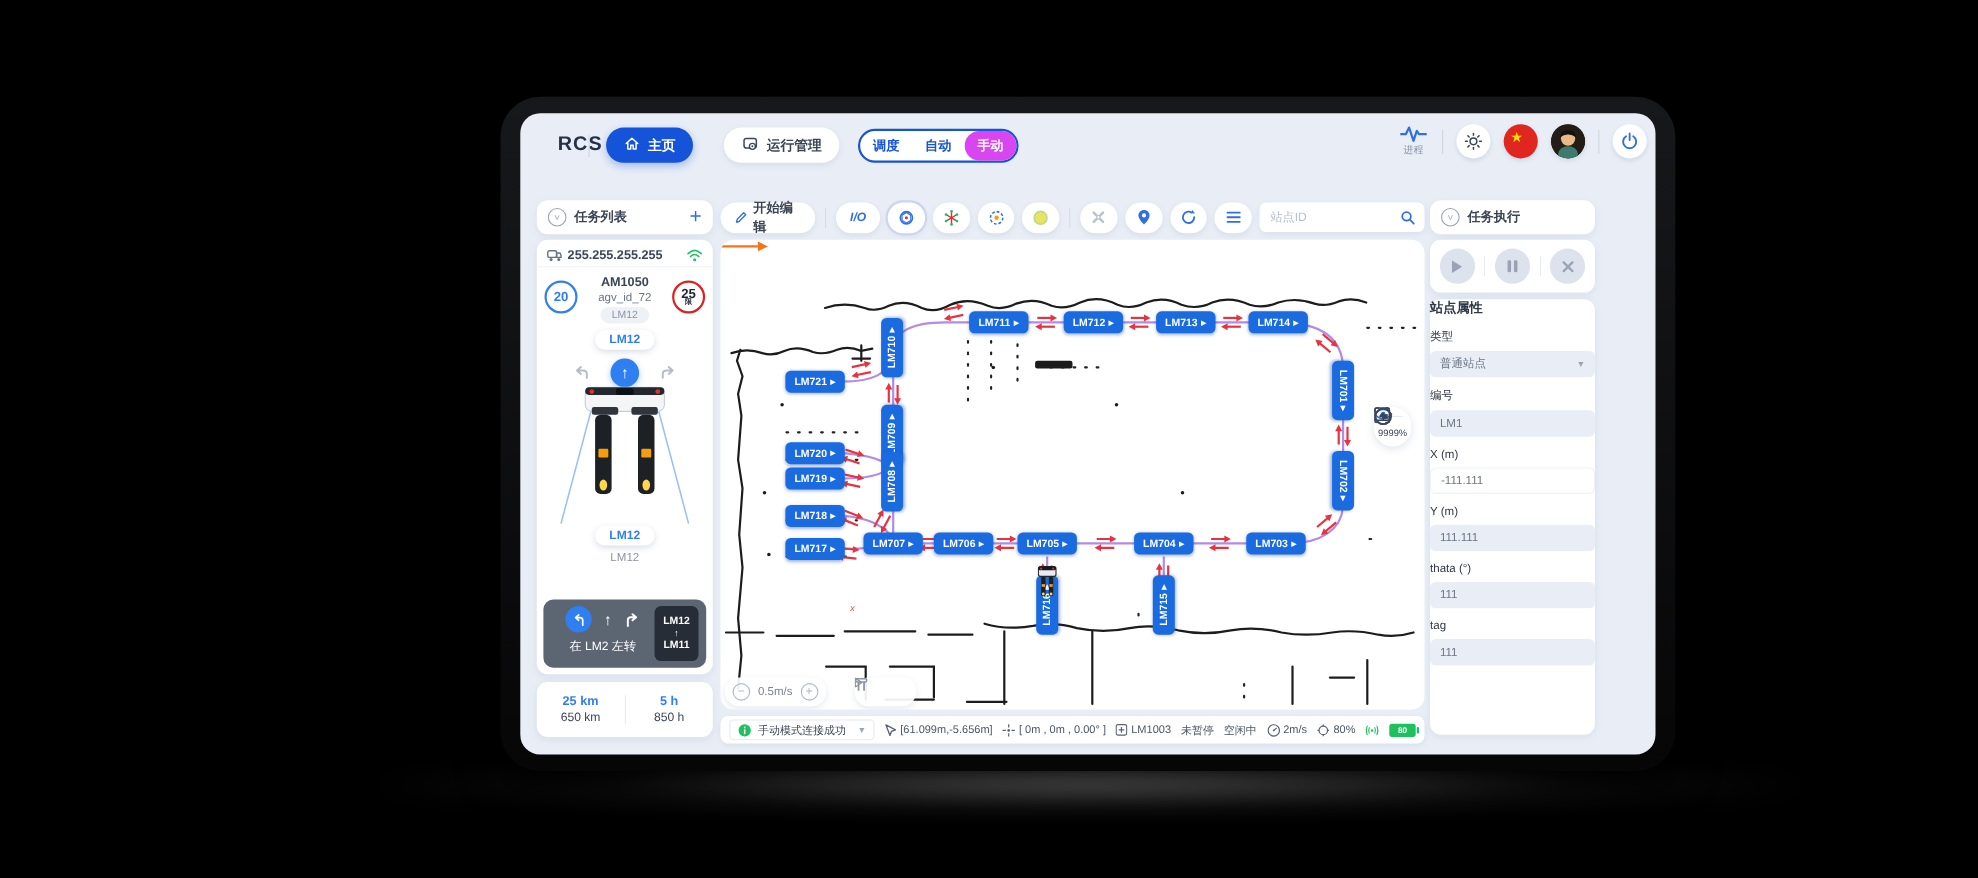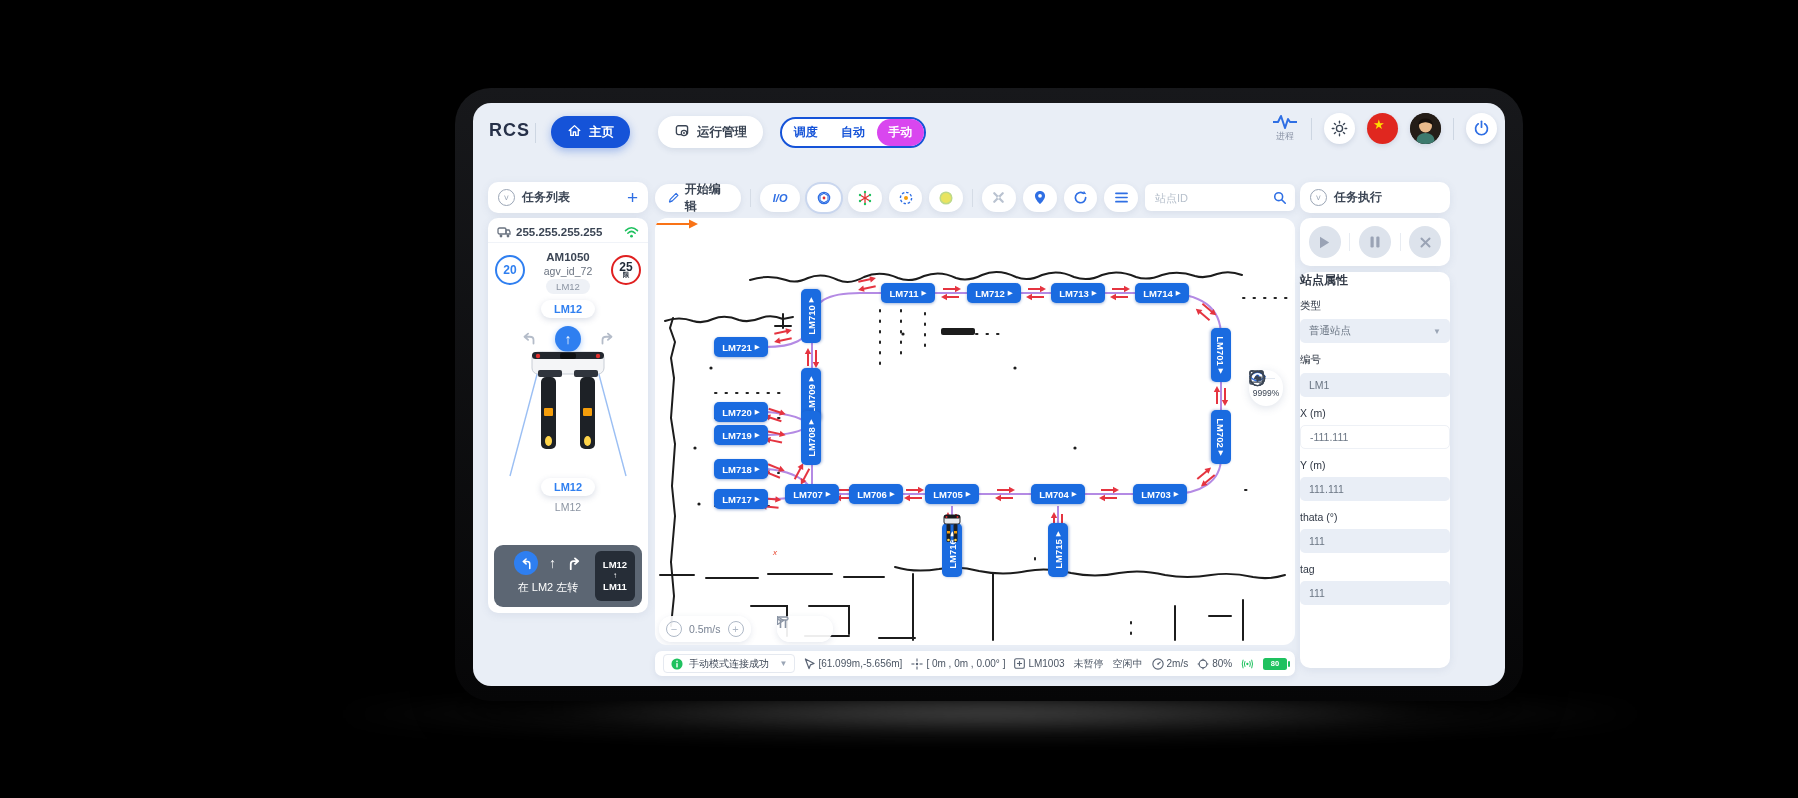--- a/index.html
+++ b/index.html
@@ -7,21 +7,21 @@
   #stage{position:relative;width:1798px;height:798px;background:#000;overflow:hidden;}
 
   
   #shadow1{position:absolute;left:340px;top:688px;width:1300px;height:52px;background:radial-gradient(ellipse at center,rgba(120,120,120,.55),rgba(40,40,40,.25) 55%,transparent 75%);border-radius:50%;filter:blur(10px);}
   #shadow2{position:absolute;left:540px;top:690px;width:900px;height:34px;background:radial-gradient(ellipse at center,rgba(190,190,190,.6),transparent 70%);border-radius:50%;filter:blur(8px);}
   #frame{position:absolute;left:455px;top:88px;width:1068px;height:613px;background:linear-gradient(180deg,#17181b,#060607);border-radius:36px;box-shadow:0 14px 40px rgba(0,0,0,.8);}
   #screen{position:absolute;left:473px;top:103px;width:1032px;height:583px;background:#e9eef6;border-radius:18px;overflow:hidden;}
 
   
   .hdr{position:absolute;left:0;top:0;width:100%;height:60px;display:flex;align-items:center;}
-  .logo{position:absolute;left:16px;top:17px;font-size:18px;font-weight:700;color:#273149;letter-spacing:1px;}
+  .logo{position:absolute;left:34px;top:17px;font-size:18px;font-weight:700;color:#273149;letter-spacing:1px;}
   .logo-div{position:absolute;left:62px;top:20px;width:1px;height:20px;background:#cdd6e2;}
   .nav{position:absolute;left:78px;top:13px;display:flex;align-items:center;gap:28px;}
   .navpill{height:32px;border-radius:16px;display:flex;align-items:center;gap:7px;padding:0 16px;font-size:12.5px;font-weight:700;color:#3b4554;cursor:pointer;}
   .navpill.active{background:#1553d8;color:#fff;box-shadow:0 3px 8px rgba(21,83,216,.35);}
   .navpill.white{background:#fff;box-shadow:0 2px 6px rgba(60,80,120,.12);}
   .toggle{position:absolute;left:307px;top:14px;width:146px;height:31px;background:#fff;border:2px solid #1553d8;border-radius:17px;display:flex;align-items:center;}
   .tg-opt{flex:1;text-align:center;font-size:12px;font-weight:700;color:#1553d8;cursor:pointer;height:100%;display:flex;align-items:center;justify-content:center;}
   .tg-opt.active{background:#d946ef;color:#fff;border-radius:15px;}
   .hicons{position:absolute;right:8px;top:10px;display:flex;align-items:center;gap:12px;}
   .proc{display:flex;flex-direction:column;align-items:center;margin-right:2px;cursor:pointer;}
@@ -301,20 +301,31 @@
           <div class="dp-instr">在 LM2 左转</div>
         </div>
         <div class="dp-route">
           <span>LM12</span>
           <span style="font-size:8px;">↑</span>
           <span>LM11</span>
         </div>
       </div>
     </div>
 
+    <div class="card stats-card">
+        <div class="stat-col">
+          <span class="stat-v">25 km</span>
+          <span class="stat-t">650 km</span>
+        </div>
+        <div class="stat-div"></div>
+        <div class="stat-col">
+          <span class="stat-v">5 h</span>
+          <span class="stat-t">850 h</span>
+        </div>
+      </div>
 
     <div class="mtb">
       <div class="tb-pill tb-edit">
         <svg width="13" height="13" viewBox="0 0 16 16">
             <path d="M2,14 L3,10.5 L11,2.5 L13.5,5 L5.5,13 Z" fill="none" stroke="#2f6fe4" stroke-width="1.6" stroke-linejoin="round"></path>
             <line x1="2" y1="14" x2="5.5" y2="13" stroke="#2f6fe4" stroke-width="1.6"></line>
           </svg>
         <span>开始编辑</span>
       </div>
       <div class="tb-div"></div>

